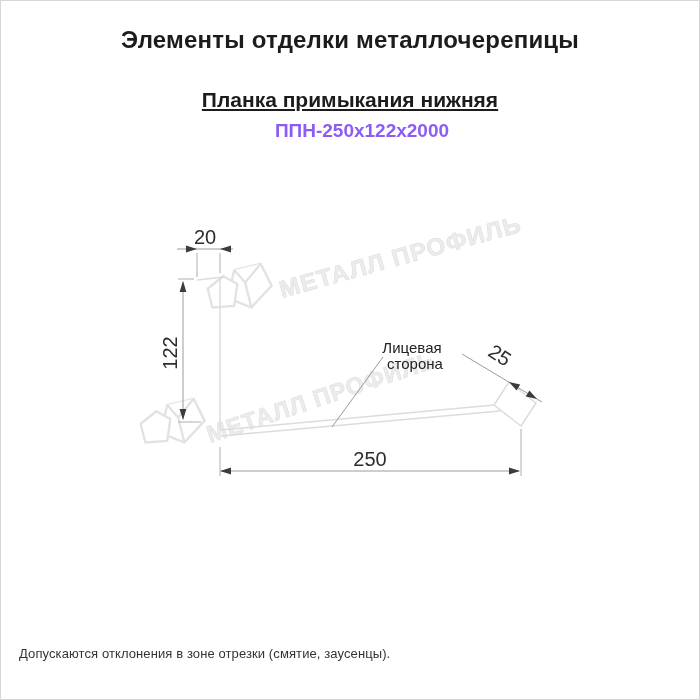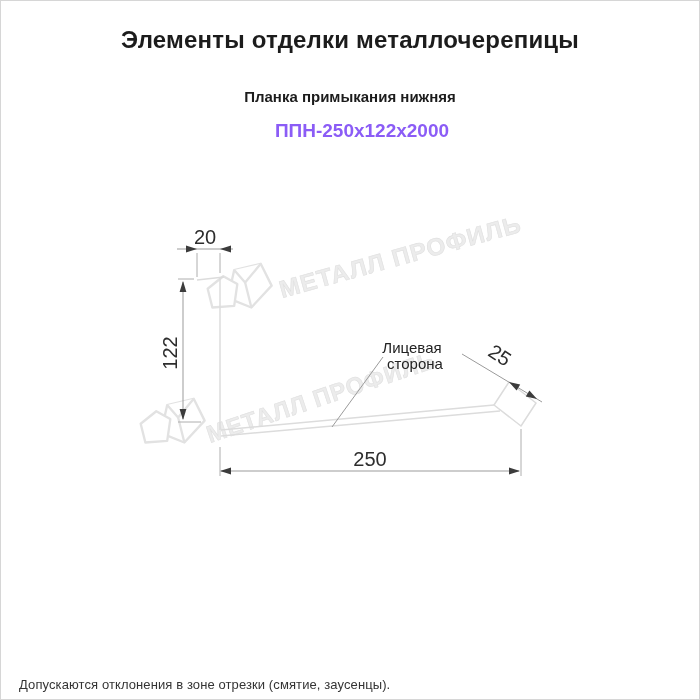--- a/index.html
+++ b/index.html
@@ -12,33 +12,33 @@
     font-family:"Liberation Sans", sans-serif;
     overflow:hidden;
   }
   .title-main{
     position:absolute;top:25px;left:0;width:100%;
     text-align:center;font-size:24px;font-weight:bold;color:#1c1c1c;
     letter-spacing:0.2px;
   }
   .title-product{
     position:absolute;top:87px;left:0;width:100%;
-    text-align:center;font-size:15px;font-weight:bold;color:#1c1c1c;
+    text-align:center;font-size:21px;font-weight:bold;color:#1c1c1c;text-decoration:underline;
   }
   .title-sku{
     position:absolute;top:119px;left:12px;width:100%;
     text-align:center;font-size:19px;font-weight:bold;color:#8b5cf6;
   }
   svg.diagram{position:absolute;left:0;top:0;}
   .note{
     position:absolute;left:18px;
     font-size:13px;color:#343434;letter-spacing:0.1px;
   }
   .note1{top:649px;}
-  .note2{top:676px;}
+  .note2{top:645px;}
 
   
   .wm-logo{fill:#ffffff;stroke:#e2e2e2;stroke-width:3;stroke-linejoin:round;}
   .wm-text{
     font-family:"Liberation Sans", sans-serif;
     font-size:24px;font-weight:bold;
     fill:#ececec;stroke:#e0e0e0;stroke-width:0.6;
     letter-spacing:1px;
   }
   .profile{fill:none;stroke:#dcdcdc;stroke-width:1.5;stroke-linejoin:round;}

